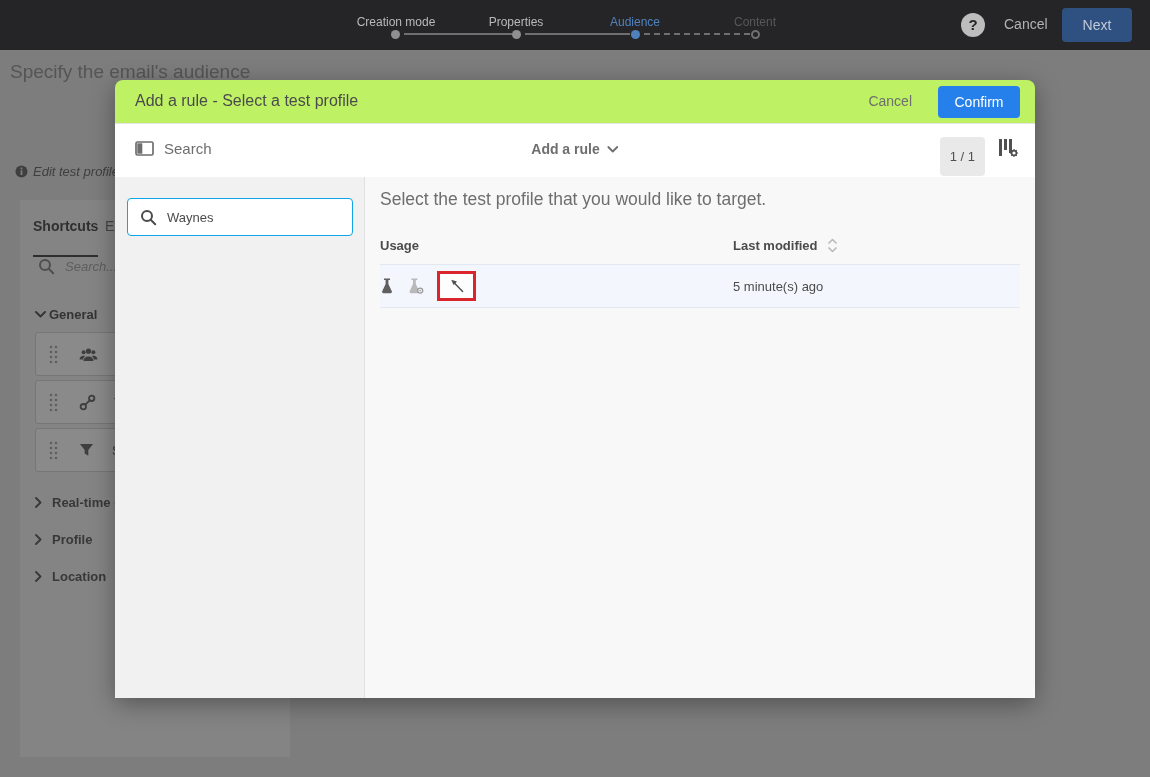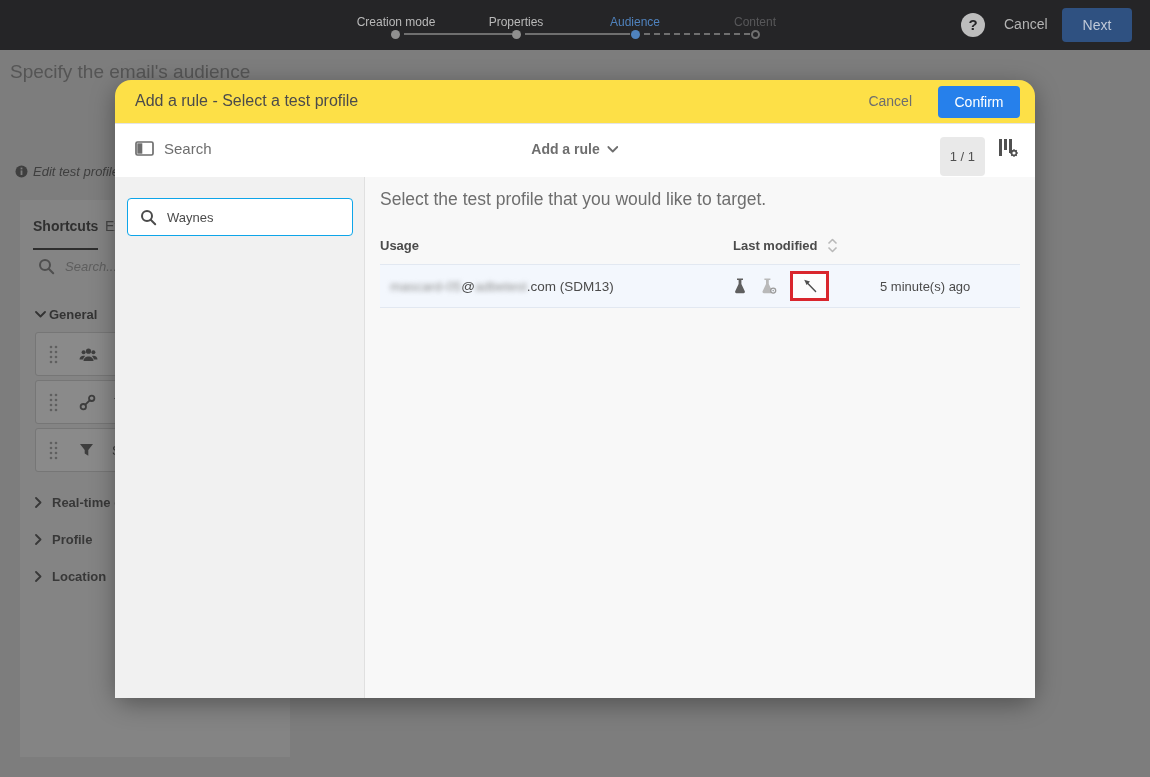--- a/index.html
+++ b/index.html
@@ -18,32 +18,32 @@
   .sline { position:absolute; top:20px; height:2px; background:#6f6f6f; }
   .dline { position:absolute; top:20px; height:0; border-top:2px dashed #6f6f6f; }
   .help-circle { position:absolute; left:961px; top:13px; width:24px; height:24px; border-radius:50%; background:#bdbdbd; color:#252527; font-size:15px; font-weight:700; text-align:center; line-height:24px; cursor:pointer; }
   .topbar-cancel { position:absolute; left:1004px; top:16px; font-size:14px; color:#b3b3b3; cursor:pointer; }
   .topbar-next { position:absolute; left:1062px; top:8px; width:70px; height:34px; background:#2f5181; border-radius:4px; color:#c0c9d8; font-size:14px; text-align:center; line-height:34px; cursor:pointer; }
 
   .bg-page-title { position:absolute; left:10px; top:61px; font-size:19px; color:#555555; }
   .bg-editnote { position:absolute; left:15px; top:164px; font-size:13px; font-style:italic; color:#3f3f3f; display:flex; align-items:center; gap:5px; }
   .bg-panel { position:absolute; left:20px; top:200px; width:270px; height:557px; background:#848484; }
   .bg-tab { position:absolute; top:18px; font-size:14px; color:#454545; cursor:pointer; }
-  .bg-tab.active { color:#303030; font-weight:700; border-bottom:2px solid #2e2e2e; padding-bottom:14px; }
+  .bg-tab.active { color:#303030; font-weight:700; border-bottom:2px solid #2e2e2e; padding-bottom:21px; }
   .bg-search { position:absolute; left:18px; top:58px; display:flex; align-items:center; gap:10px; color:#4f4f4f; }
   .bg-search .ph { font-size:13px; font-style:italic; color:#5e5e5e; }
   .bg-general { position:absolute; left:15px; top:107px; display:flex; align-items:center; gap:3px; font-size:13px; font-weight:700; color:#333333; cursor:pointer; }
   .bg-card { position:absolute; left:15px; width:240px; height:44px; background:#8a8a8a; border:1px solid #767676; border-radius:3px; display:flex; align-items:center; cursor:pointer; }
   .bg-card .drag { margin-left:12px; }
   .bg-card .cicon { margin-left:20px; color:#3e3e3e; }
   .bg-card .clabel { margin-left:18px; font-size:13px; color:#3a3a3a; }
   .bg-section { position:absolute; left:15px; display:flex; align-items:center; gap:10px; font-size:13px; font-weight:700; color:#383838; cursor:pointer; }
 
   
-  .modal { position:absolute; left:115px; top:80px; width:920px; height:618px; background:#fde047; border-radius:16px; box-shadow:0 6px 24px rgba(0,0,0,0.35); z-index:10; }
+  .modal { position:absolute; left:115px; top:80px; width:920px; height:618px; background:#bef264; border-radius:8px; box-shadow:0 6px 24px rgba(0,0,0,0.35); z-index:10; }
   .modal-header { position:relative; height:44px; border-bottom:1px solid #e4e4e4; }
   .modal-title { position:absolute; left:20px; top:12px; font-size:16px; color:#4b4b4b; }
   .modal-cancel { position:absolute; right:123px; top:13px; font-size:14px; color:#6e6e6e; cursor:pointer; }
   .modal-confirm { position:absolute; right:15px; top:6px; width:82px; height:32px; background:#2680eb; border:none; border-radius:4px; color:#ffffff; font-size:14px; font-family:inherit; cursor:pointer; }
   .modal-toolbar { position:relative; height:53px; background:#ffffff; }
   .tb-search { position:absolute; left:20px; top:16px; display:flex; align-items:center; gap:10px; color:#6e6e6e; font-size:15px; cursor:pointer; }
   .tb-addrule { position:absolute; left:50%; transform:translateX(-50%); top:17px; display:flex; align-items:center; gap:8px; font-size:14px; font-weight:600; color:#6e6e6e; cursor:pointer; }
   .tb-pagination { position:absolute; right:50px; top:13px; background:#e9e9e9; border-radius:4px; padding:12px 10px; font-size:13px; color:#505050; }
   .tb-colsettings { position:absolute; right:16px; top:14px; cursor:pointer; }
   .modal-body { position:relative; height:521px; display:flex; }
@@ -299,23 +299,20 @@
             <span>
               <svg width="13" height="17" viewBox="0 0 13 17">
                   <polyline points="2.5,6.5 6.5,2.5 10.5,6.5" fill="none" stroke="#b9b9b9" stroke-width="1.6" stroke-linejoin="round"></polyline>
                   <polyline points="2.5,10.5 6.5,14.5 10.5,10.5" fill="none" stroke="#b9b9b9" stroke-width="1.6" stroke-linejoin="round"></polyline>
                 </svg>
             </span>
           </div>
         </div>
 
         <div class="prow datarow">
-          <div class="email">
-            <span class="blurred">mascard-05</span><span>@</span><span class="blurred">adbetest</span><span>.com (SDM13)</span>
-          </div>
           <div class="usage-cell">
             <span>
               <svg width="14" height="16" viewBox="0 0 14 16">
                   <rect x="4" y="0.5" width="6" height="1.5" fill="#5f5f5f"></rect>
                   <path d="M5.6 2h2.8v4l3.4 7.2a1.4 1.4 0 0 1-1.3 2H3.5a1.4 1.4 0 0 1-1.3-2L5.6 6z" fill="#5f5f5f"></path>
                 </svg>
             </span>
             <span class="usage-gap"></span>
             <span>
               <svg width="16" height="16" viewBox="0 0 16 16">

